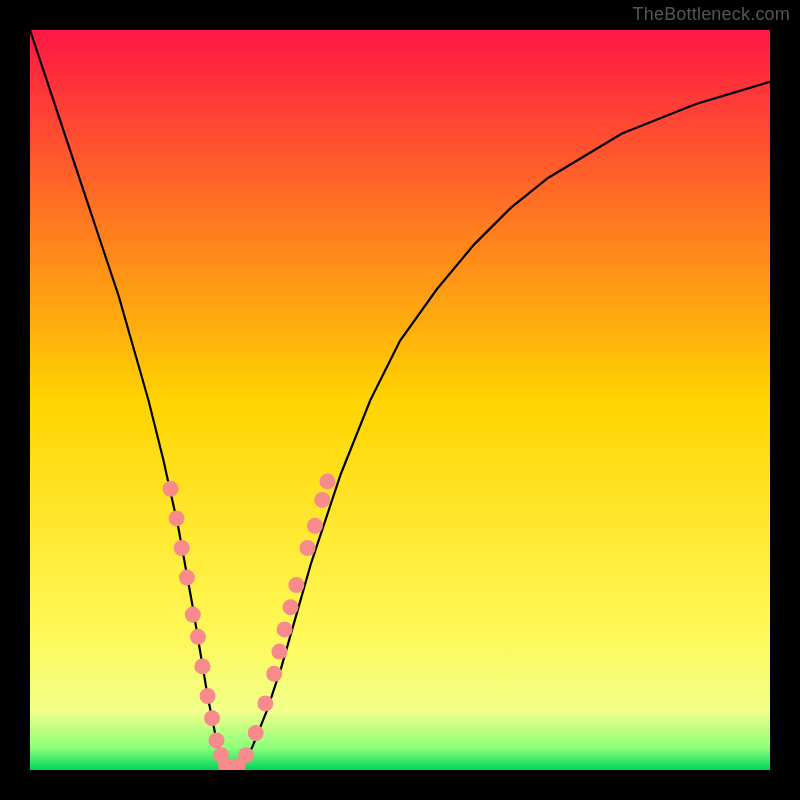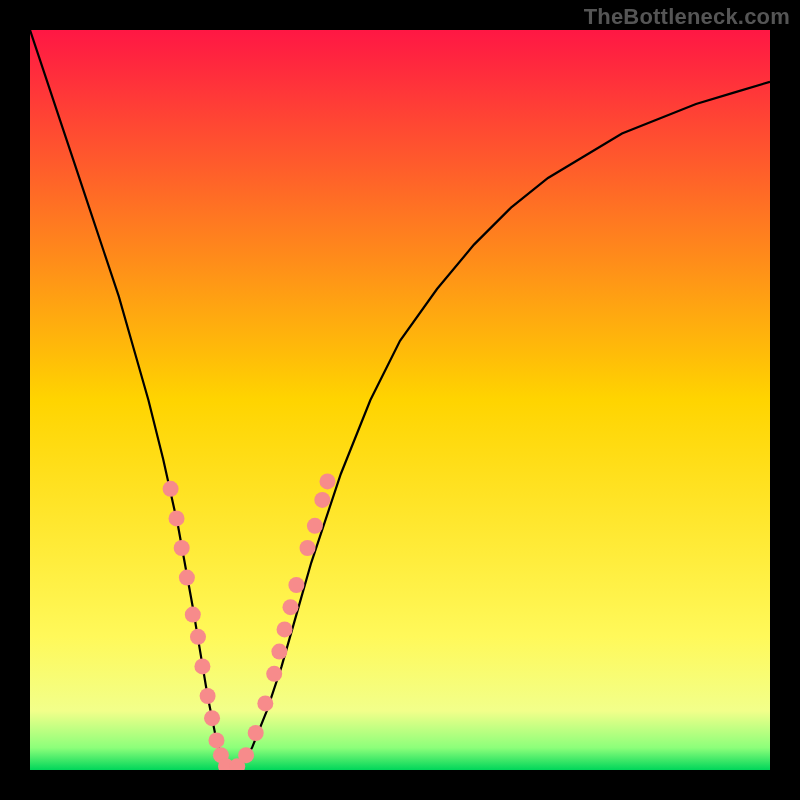--- a/index.html
+++ b/index.html
@@ -14,22 +14,22 @@
     position: relative;
     width: 800px;
     height: 800px;
     background: #000;
   }
   .watermark {
     position: absolute;
     top: 4px;
     right: 10px;
     color: #555555;
-    font-size: 22px;
-    font-weight: bold;
+    font-size: 18px;
+    font-weight: normal;
     letter-spacing: 0.2px;
     z-index: 5;
   }
   .plot-area {
     position: absolute;
     left: 30px;
     top: 30px;
     width: 740px;
     height: 740px;
     overflow: hidden;

